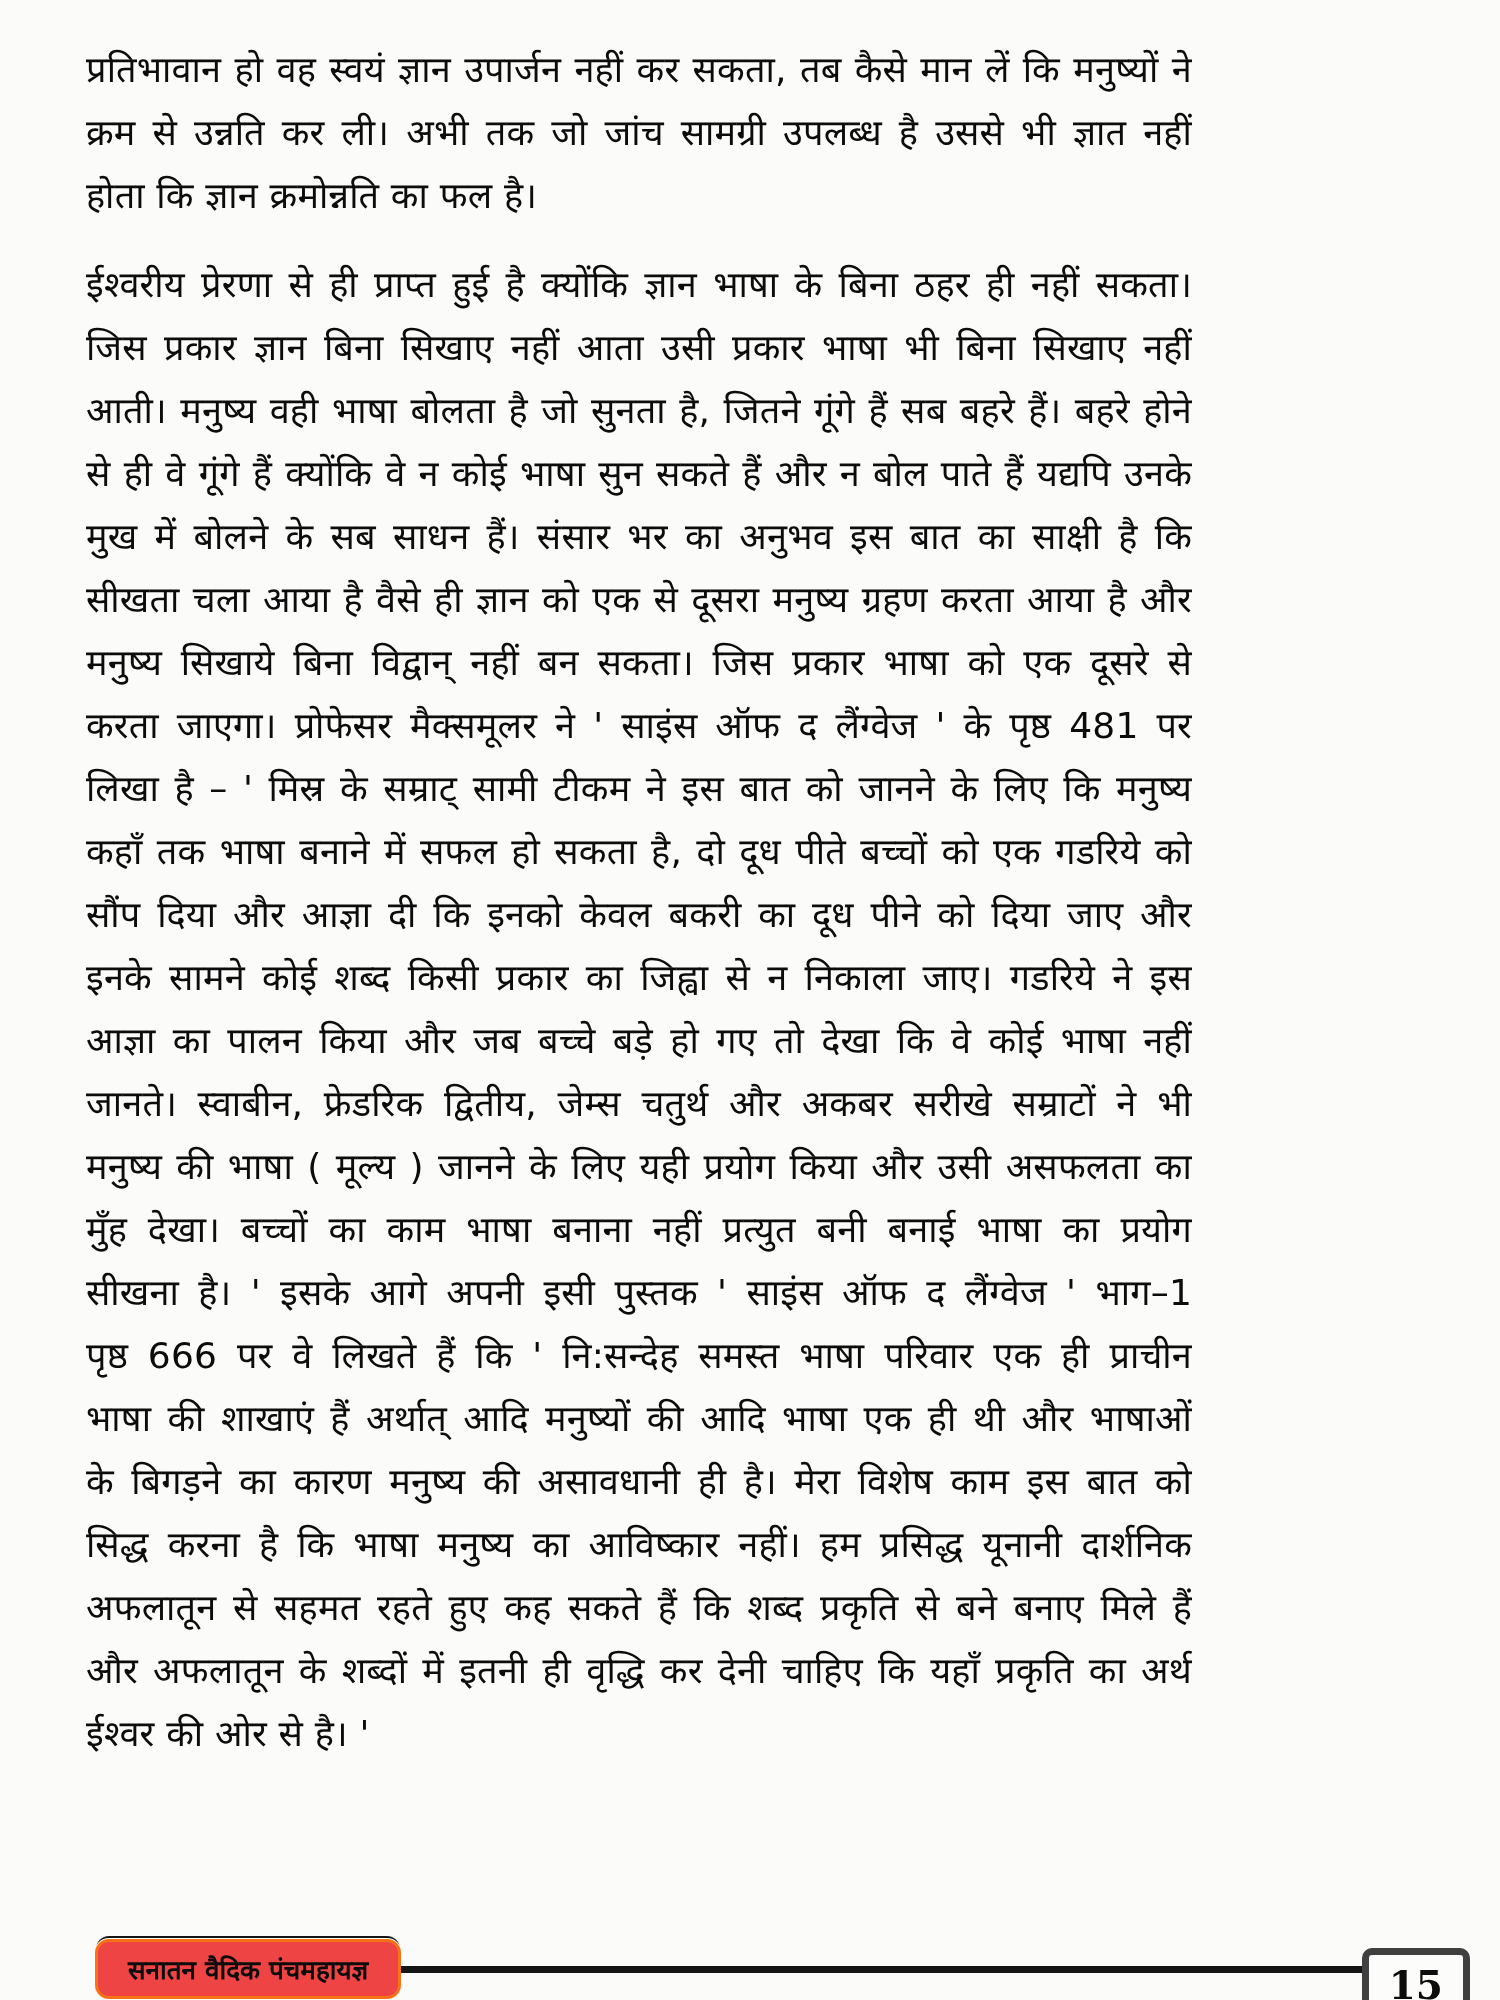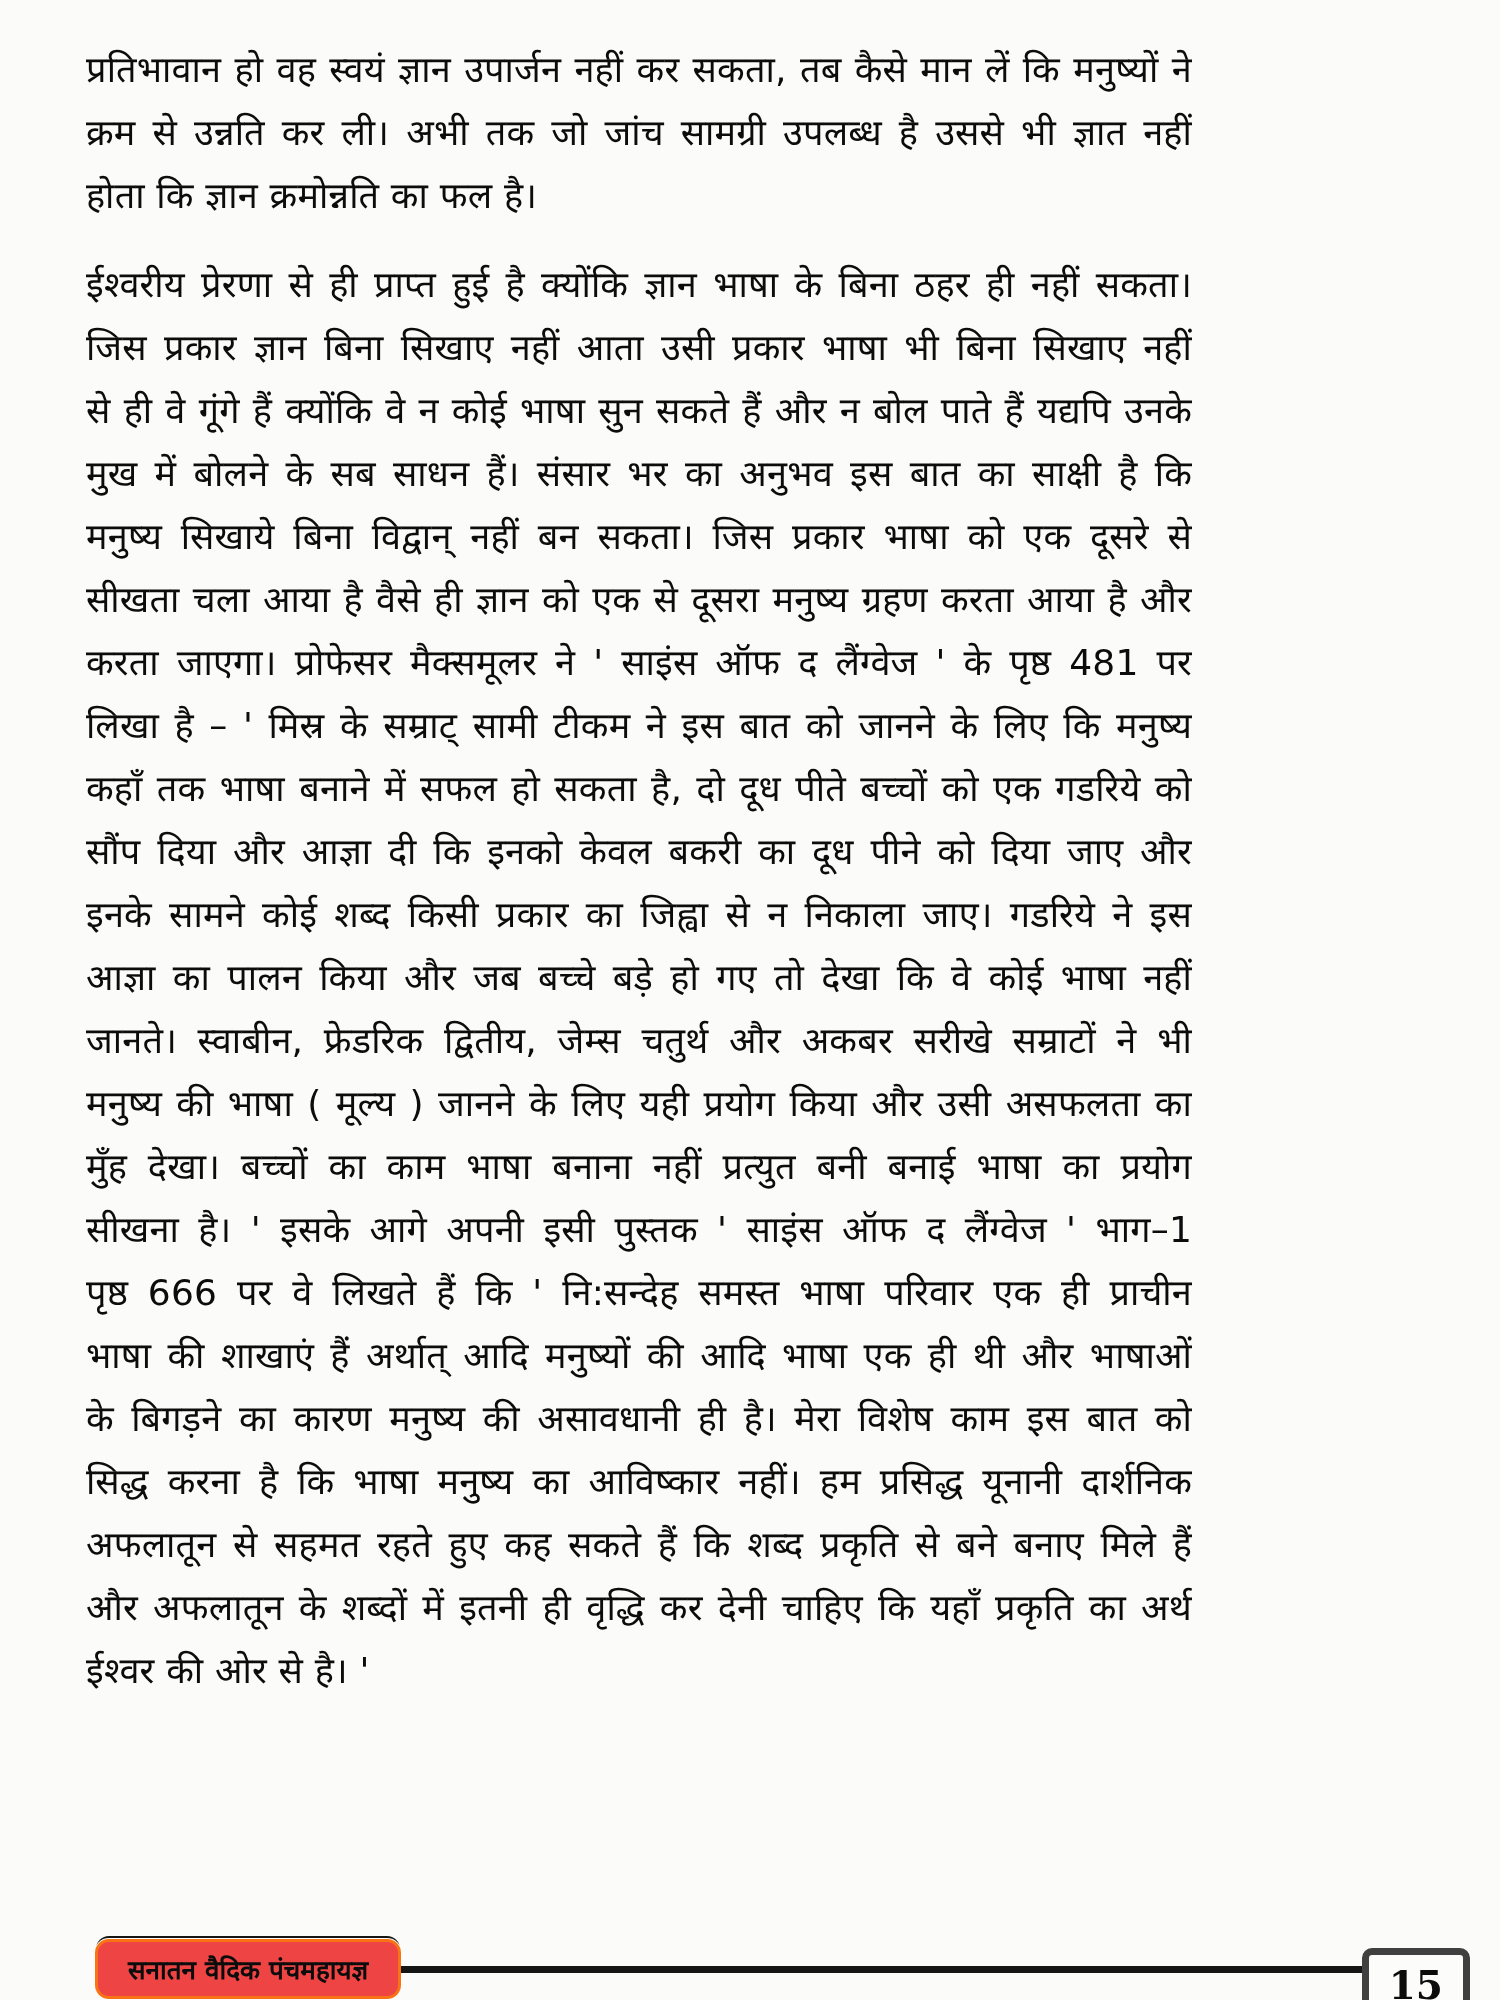--- a/index.html
+++ b/index.html
@@ -71,24 +71,25 @@
 
   <section class="text-block" id="paragraphs">
       <div class="para">
         <div class="line"><span class="seg">प्रतिभावान हो वह स्वयं ज्ञान उपार्जन नहीं कर सकता, तब कैसे मान लें कि मनुष्यों ने</span> </div>
         <div class="line"><span class="seg">क्रम से उन्नति कर ली। अभी तक जो जांच सामग्री उपलब्ध है उससे भी ज्ञात नहीं</span> </div>
         <div class="line last"><span class="seg">होता कि ज्ञान क्रमोन्नति का फल है।</span> </div>
       </div>
       <div class="para">
         <div class="line"><span class="seg">ईश्वरीय प्रेरणा से ही प्राप्त हुई है क्योंकि ज्ञान भाषा के बिना ठहर ही नहीं सकता।</span> </div>
         <div class="line"><span class="seg">जिस प्रकार ज्ञान बिना सिखाए नहीं आता उसी प्रकार भाषा भी बिना सिखाए नहीं</span> </div>
+        <div class="line"><span class="seg">आती। मनुष्य वही भाषा बोलता है जो सुनता है, जितने गूंगे हैं सब बहरे हैं। बहरे होने</span> </div>
         <div class="line"><span class="seg">से ही वे गूंगे हैं क्योंकि वे न कोई भाषा सुन सकते हैं और न बोल पाते हैं यद्यपि उनके</span> </div>
         <div class="line"><span class="seg">मुख में बोलने के सब साधन हैं। संसार भर का अनुभव इस बात का साक्षी है कि</span> </div>
+        <div class="line"><span class="seg">सीखता चला आया है वैसे ही ज्ञान को एक से दूसरा मनुष्य ग्रहण करता आया है और</span> </div>
         <div class="line"><span class="seg">मनुष्य सिखाये बिना विद्वान् नहीं बन सकता। जिस प्रकार भाषा को एक दूसरे से</span> </div>
-        <div class="line"><span class="seg">सीखता चला आया है वैसे ही ज्ञान को एक से दूसरा मनुष्य ग्रहण करता आया है और</span> </div>
         <div class="line"><span class="seg">करता जाएगा। </span> <span class="seg bold">प्रोफेसर मैक्समूलर ने ' साइंस ऑफ द लैंग्वेज ' के पृष्ठ 481 पर</span> </div>
         <div class="line"><span class="seg bold">लिखा है – </span> <span class="seg">' मिस्र के सम्राट् सामी टीकम ने इस बात को जानने के लिए कि मनुष्य</span> </div>
         <div class="line"><span class="seg">कहाँ तक भाषा बनाने में सफल हो सकता है, दो दूध पीते बच्चों को एक गडरिये को</span> </div>
         <div class="line"><span class="seg">सौंप दिया और आज्ञा दी कि इनको केवल बकरी का दूध पीने को दिया जाए और</span> </div>
         <div class="line"><span class="seg">इनके सामने कोई शब्द किसी प्रकार का जिह्वा से न निकाला जाए। गडरिये ने इस</span> </div>
         <div class="line"><span class="seg">आज्ञा का पालन किया और जब बच्चे बड़े हो गए तो देखा कि वे कोई भाषा नहीं</span> </div>
         <div class="line"><span class="seg">जानते। स्वाबीन, फ्रेडरिक द्वितीय, जेम्स चतुर्थ और अकबर सरीखे सम्राटों ने भी</span> </div>
         <div class="line"><span class="seg">मनुष्य की भाषा ( मूल्य ) जानने के लिए यही प्रयोग किया और उसी असफलता का</span> </div>
         <div class="line"><span class="seg">मुँह देखा। बच्चों का काम भाषा बनाना नहीं प्रत्युत बनी बनाई भाषा का प्रयोग</span> </div>
         <div class="line"><span class="seg">सीखना है। ' </span> <span class="seg bold">इसके आगे अपनी इसी पुस्तक ' साइंस ऑफ द लैंग्वेज ' भाग–1</span> </div>

